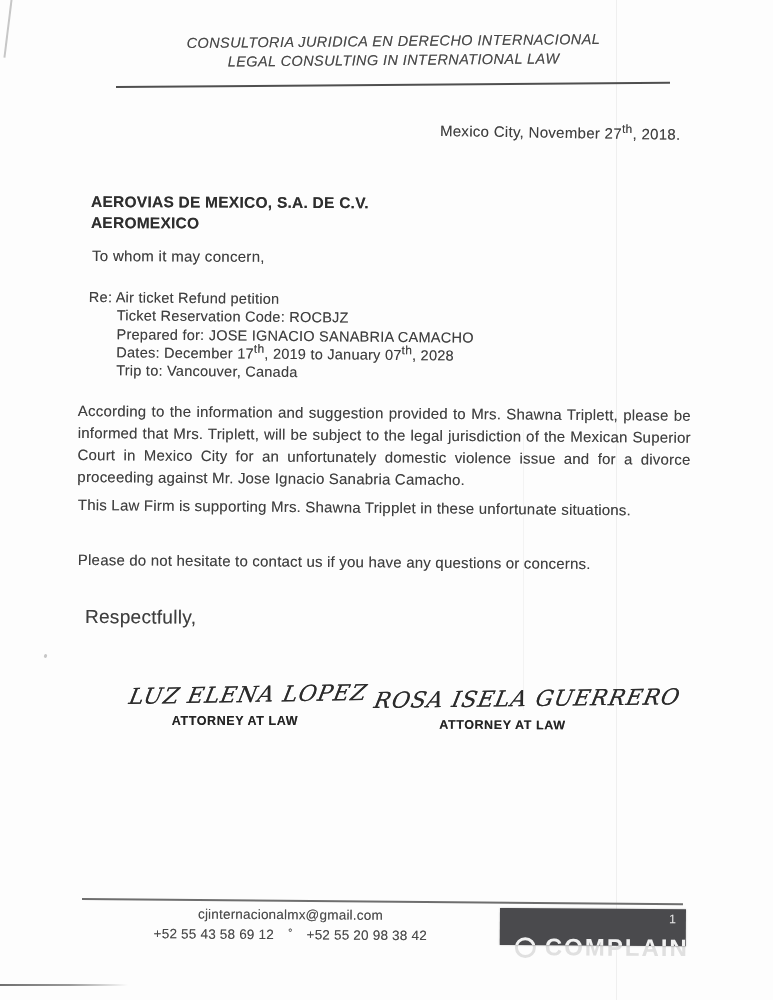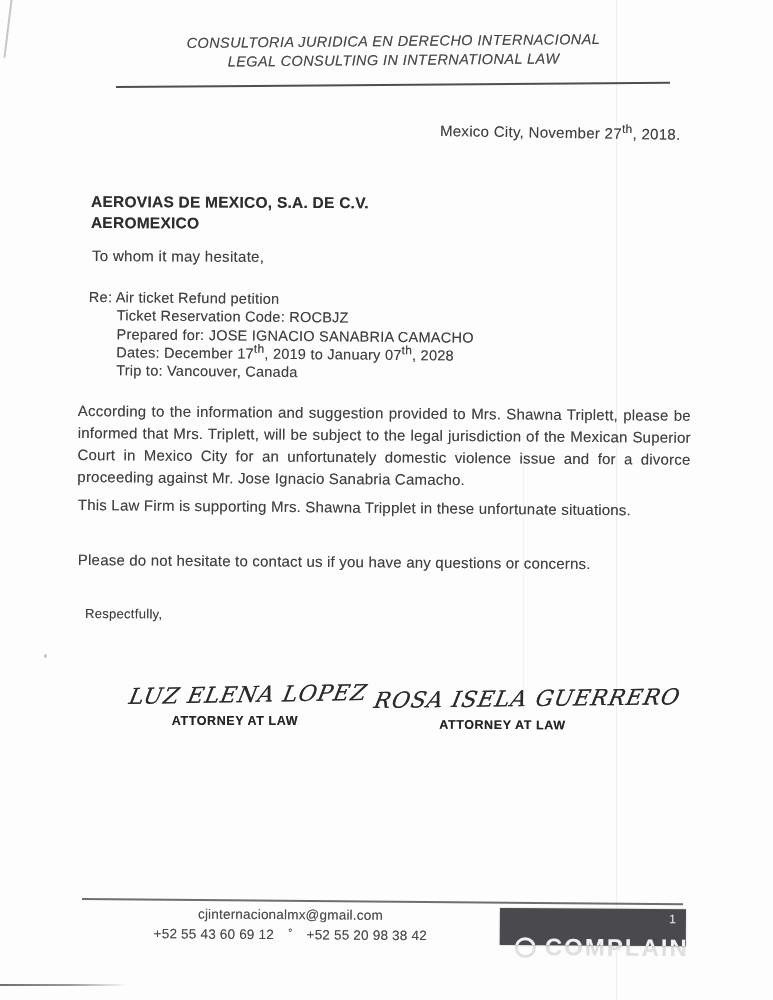--- a/index.html
+++ b/index.html
@@ -60,21 +60,21 @@
   
   .para{
     position:absolute; left:78px; width:613px; font-size:15px; line-height:22px;
     letter-spacing:.2px; text-align:justify; transform-origin:left top;
     text-shadow:0 0 .4px rgba(70,70,70,.5);
   }
   .para-1{top:400px; transform:rotate(0.45deg);}
   .para-2{top:494px; transform:rotate(0.55deg);}
   .para-3{top:549px; transform:rotate(0.45deg);}
   .closing{
-    position:absolute; left:85px; top:606px; font-size:13px; letter-spacing:.3px;
+    position:absolute; left:85px; top:606px; font-size:19px; letter-spacing:.3px;
     transform:rotate(0.35deg); transform-origin:left center;
     text-shadow:0 0 .4px rgba(70,70,70,.5);
   }
   
   .sig-block{position:absolute; text-align:center;}
   .sig-left{left:130px; top:682px; width:210px;}
   .sig-right{left:375px; top:686px; width:255px; transform:rotate(0.3deg);}
   .sig-name{
     display:inline-block; font-family:"DejaVu Serif", serif; font-style:italic;
     font-size:22px; letter-spacing:1px; color:#2b2b2b; white-space:nowrap;
@@ -141,21 +141,21 @@
 
   <div class="dateline">
     <span>Mexico City, November 27</span><sup>th</sup><span>, 2018.</span>
   </div>
 
   <div class="recipient">
     <div>AEROVIAS DE MEXICO, S.A. DE C.V.</div>
     <div>AEROMEXICO</div>
   </div>
 
-  <div class="salutation">To whom it may hesitate,</div>
+  <div class="salutation">To whom it may concern,</div>
 
   <div class="re-block">
     <div>Re: Air ticket Refund petition</div>
     <div class="indented">Ticket Reservation Code: ROCBJZ</div>
     <div class="indented">Prepared for: JOSE IGNACIO SANABRIA CAMACHO</div>
     <div class="indented">
       <span>Dates: December 17</span><sup>th</sup><span>, 2019 to January 07</span><sup>th</sup><span>, 2028</span>
     </div>
     <div class="indented">Trip to: Vancouver, Canada</div>
   </div>
@@ -172,21 +172,21 @@
   </div>
   <div class="sig-block sig-right">
     <span class="sig-name">ROSA ISELA GUERRERO</span>
     <div class="sig-title">ATTORNEY AT LAW</div>
   </div>
 
   <div class="footer-rule"></div>
   <div class="footer-text">
     <div>cjinternacionalmx@gmail.com</div>
     <div class="phone-row">
-      <span>+52 55 43 60 69 12</span>
+      <span>+52 55 43 58 69 12</span>
       <span class="phone-sep">°</span>
       <span>+52 55 20 98 38 42</span>
     </div>
   </div>
 
   <div class="wm-ghost">
     <span class="wm-circle"></span>
     <span>COMPLAIN</span>
   </div>
   <div class="wm-box">

